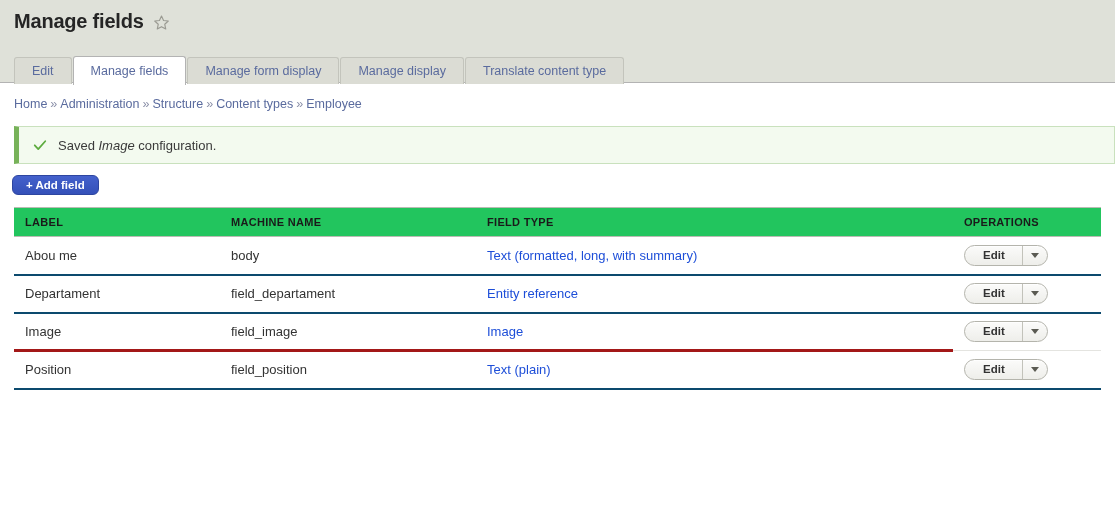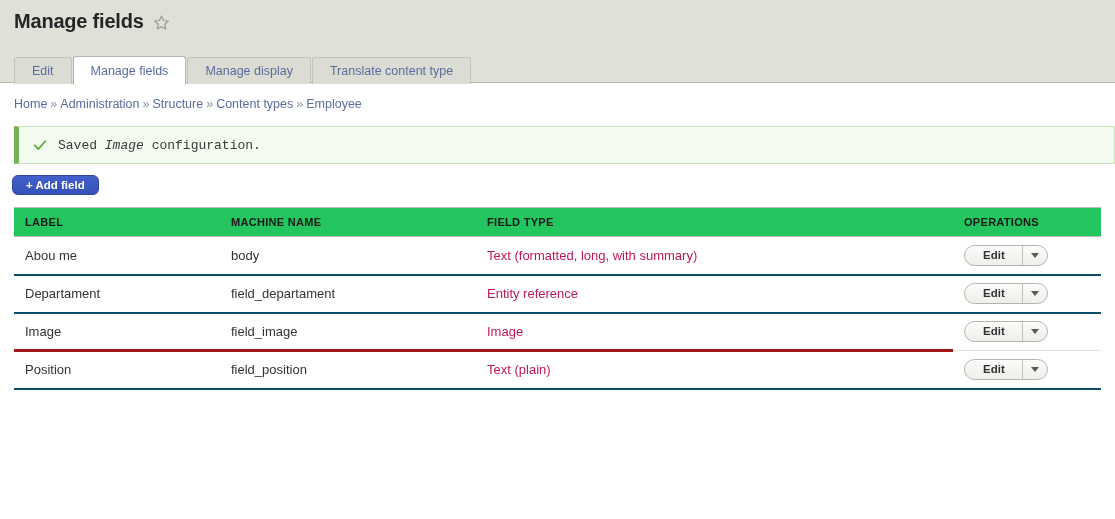--- a/index.html
+++ b/index.html
@@ -100,21 +100,20 @@
   .status-msg {
     position: absolute;
     left: 14px; top: 126px;
     width: 1101px; height: 38px;
     background: #f3faef;
     border: 1px solid #c9e1bd;
     border-left: 5px solid #77b259;
     display: flex;
     align-items: center;
     padding-left: 14px;
-    font-family: Liberation Mono, monospace;
   }
   .check-icon {
     width: 14px; height: 14px;
     margin-right: 11px;
     flex: 0 0 auto;
   }
   .check-icon svg { display: block; }
   .status-text {
     font-size: 13px;
     color: #3a3a3a;
@@ -175,21 +174,21 @@
     background: #ffffff;
   }
   .fields-table tbody tr.highlighted td {
     border-bottom: 3px solid #a31818;
   }
   .fields-table tbody tr.highlighted td.col-operations-cell,
   .fields-table tbody tr.highlighted td.col-empty-cell {
     border-bottom: 1px solid #e4e4e0;
   }
   .field-type-link {
-    color: #be185d;
+    color: #1d4ed8;
     text-decoration: none;
     cursor: pointer;
   }
 
   
   .dropbutton {
     display: inline-flex;
     align-items: stretch;
     height: 21px;
     border: 1px solid #b4b4ac;
@@ -232,20 +231,21 @@
   <span class="star-icon">
     <svg width="17" height="17" viewBox="0 0 24 24" fill="none" stroke="#9a9a92" stroke-width="1.6" stroke-linejoin="round">
       <polygon points="12,2.8 14.9,9.1 21.6,9.9 16.6,14.5 18,21.2 12,17.9 6,21.2 7.4,14.5 2.4,9.9 9.1,9.1"></polygon>
     </svg>
   </span>
 </div>
 
 <div class="tabs">
   <div class="tab">Edit</div>
   <div class="tab active">Manage fields</div>
+  <div class="tab">Manage form display</div>
   <div class="tab">Manage display</div>
   <div class="tab">Translate content type</div>
 </div>
 
 <div class="breadcrumb">
   <a>Home</a><span class="sep">»</span><a>Administration</a><span class="sep">»</span><a>Structure</a><span class="sep">»</span><a>Content types</a><span class="sep">»</span><a>Employee</a>
 </div>
 
 <div class="status-msg">
   <span class="check-icon">

